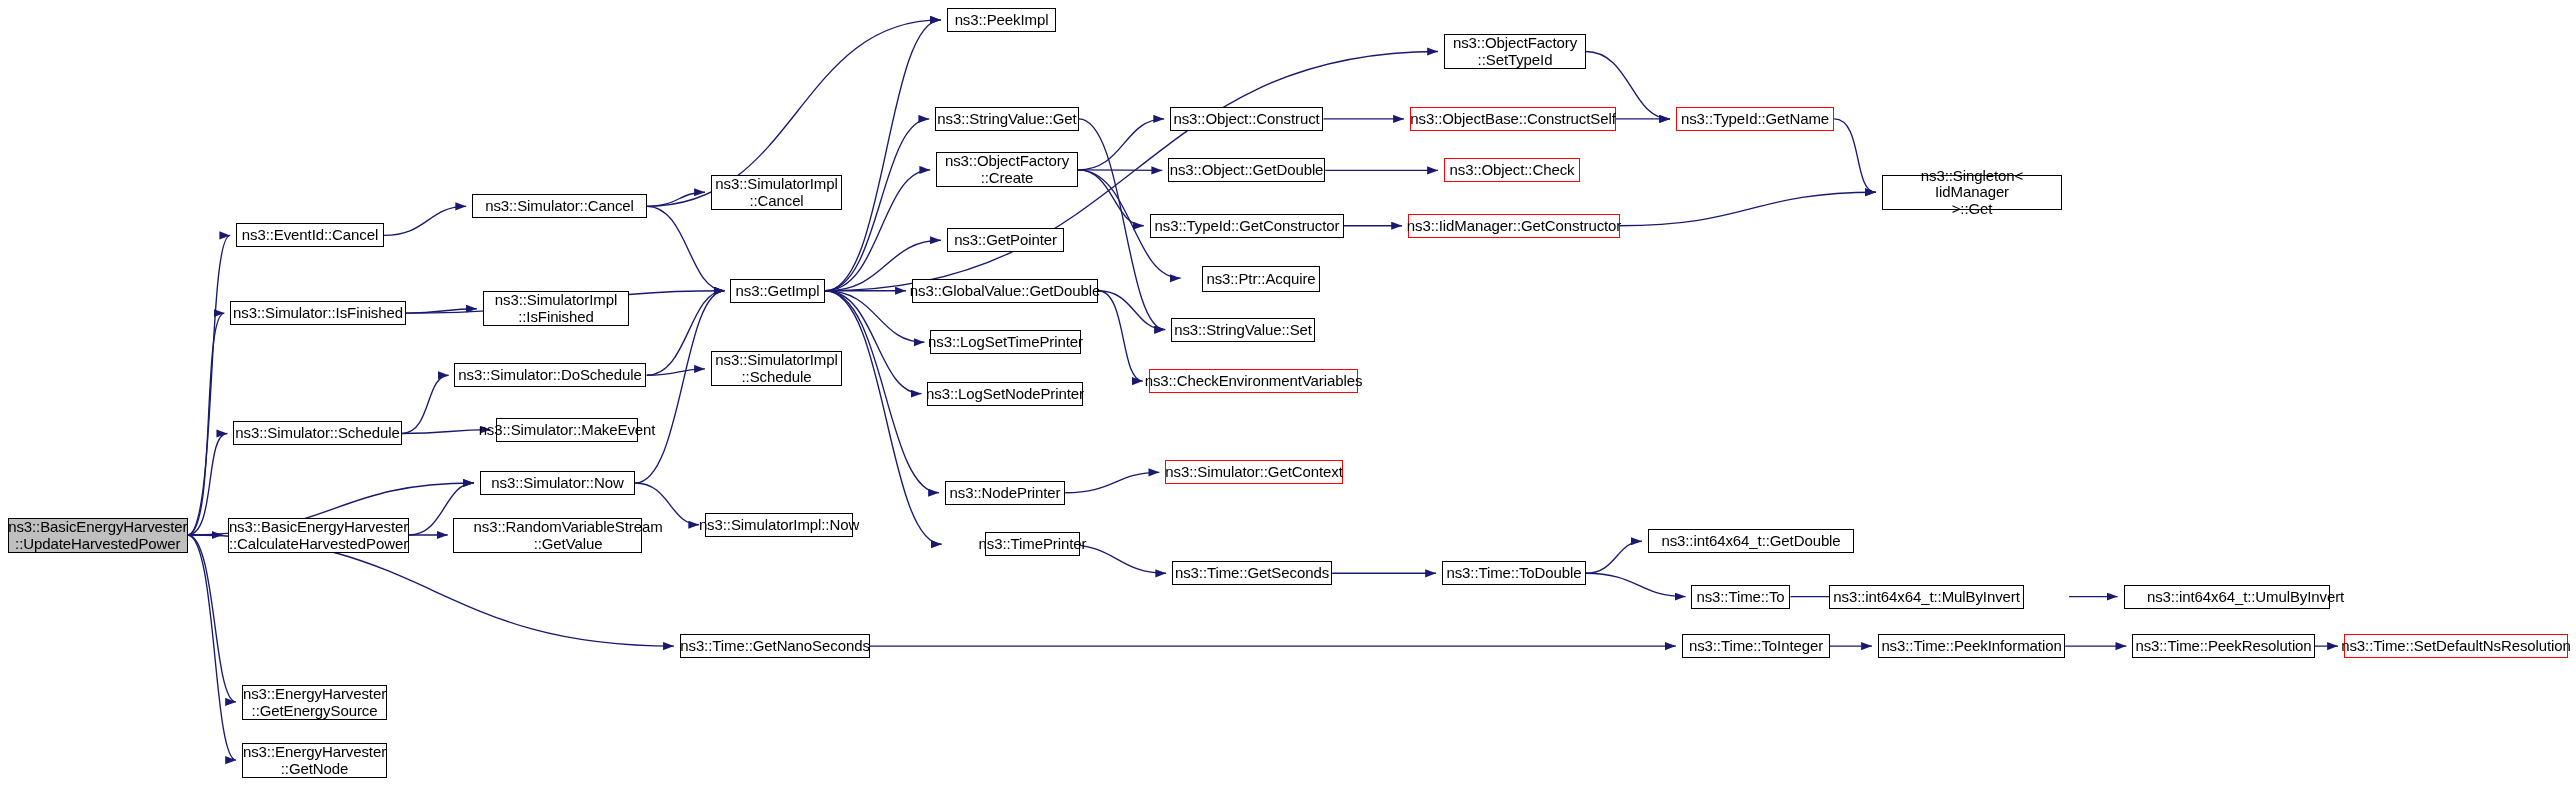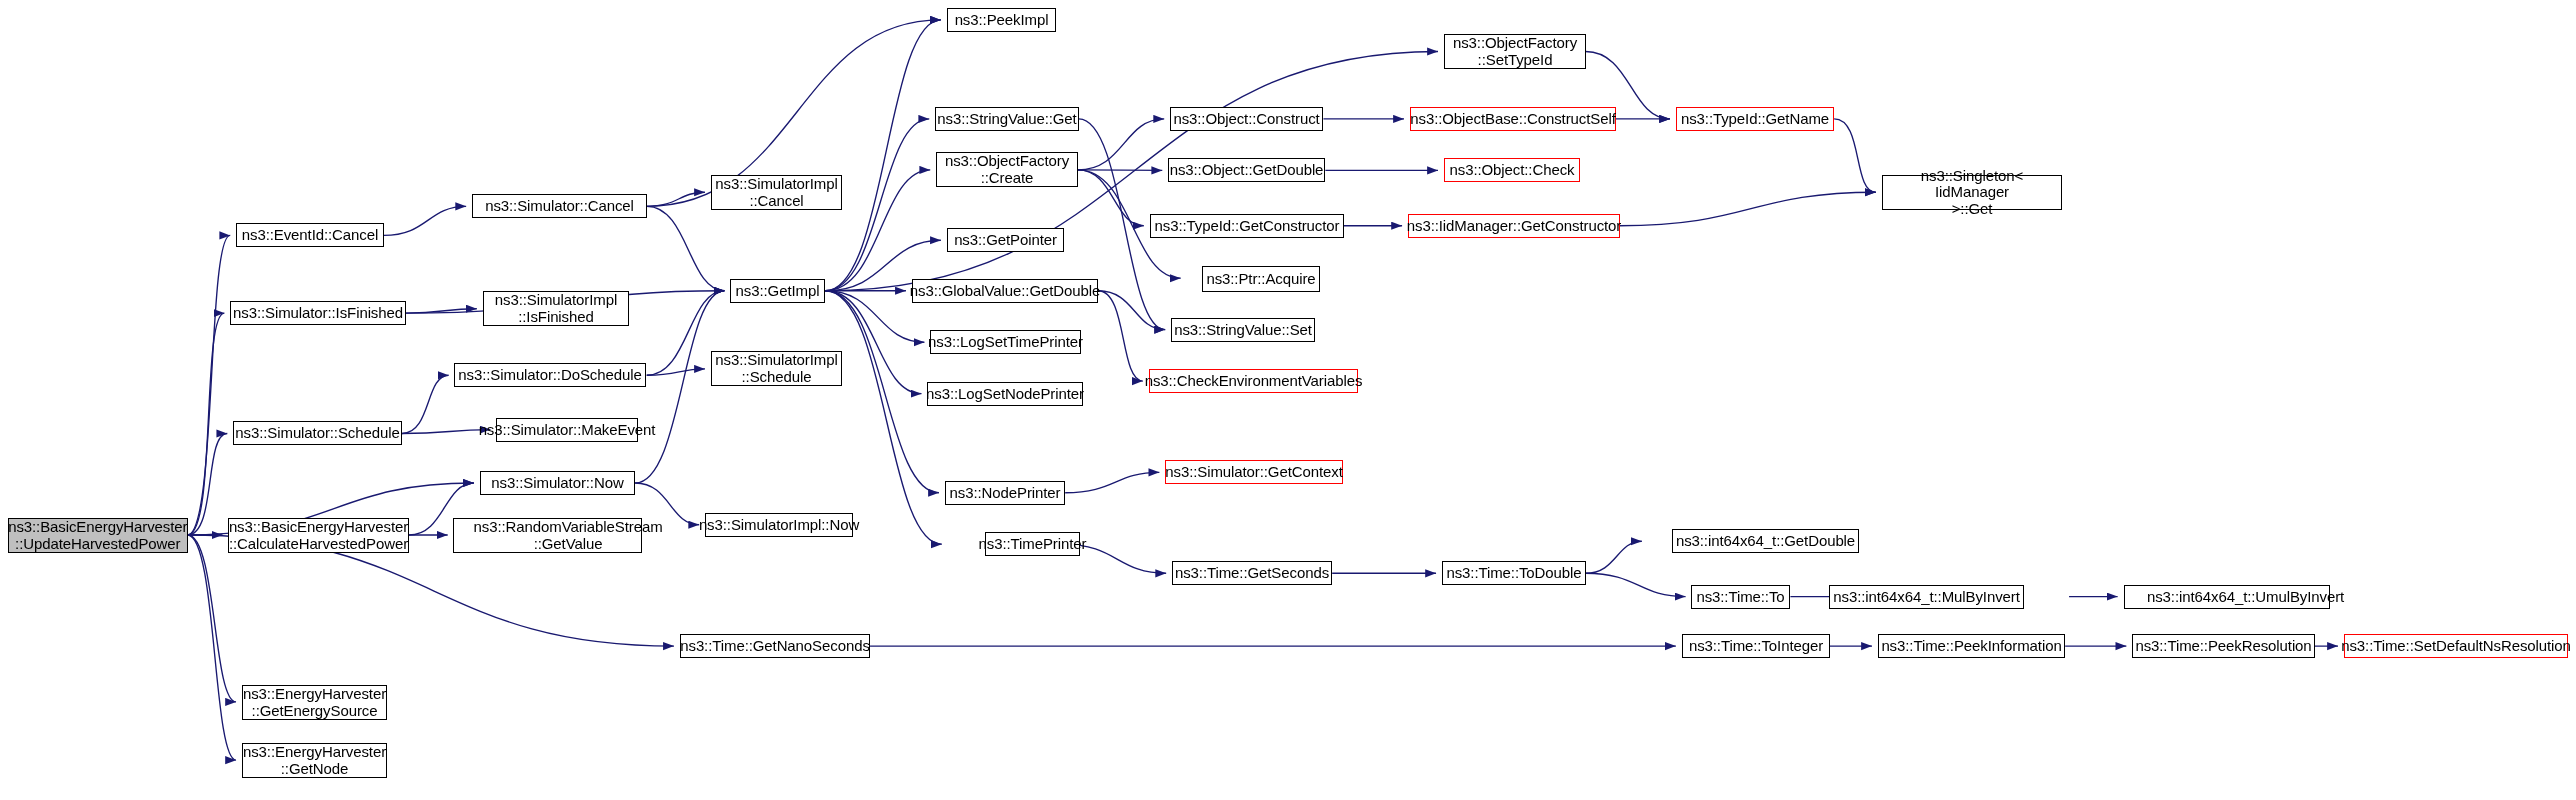--- a/index.html
+++ b/index.html
@@ -165,21 +165,21 @@
       <div class="node" style="left: 1444px; top: 34px; width: 142px; height: 35px;">ns3::ObjectFactory
 ::SetTypeId</div>
       <div class="node red" style="left: 1410px; top: 107px; width: 206px; height: 24px;">ns3::ObjectBase::ConstructSelf</div>
       <div class="node red" style="left: 1444px; top: 158px; width: 136px; height: 24px;">ns3::Object::Check</div>
       <div class="node red" style="left: 1408px; top: 214px; width: 212px; height: 24px;">ns3::IidManager::GetConstructor</div>
       <div class="node" style="left: 1442px; top: 561px; width: 144px; height: 24px;">ns3::Time::ToDouble</div>
       <div class="node" style="left: 1682px; top: 634px; width: 148px; height: 24px;">ns3::Time::ToInteger</div>
       <div class="node red" style="left: 1676px; top: 107px; width: 158px; height: 24px;">ns3::TypeId::GetName</div>
       <div class="node" style="left: 1882px; top: 175px; width: 180px; height: 35px;">ns3::Singleton&lt; IidManager
 &gt;::Get</div>
-      <div class="node" style="left: 1648px; top: 529px; width: 187px; height: 24px; margin-left: 24px;">ns3::int64x64_t::GetDouble</div>
+      <div class="node" style="left: 1648px; top: 529px; width: 206px; height: 24px;">ns3::int64x64_t::GetDouble</div>
       <div class="node" style="left: 1691px; top: 585px; width: 99px; height: 24px;">ns3::Time::To</div>
       <div class="node" style="left: 1829px; top: 585px; width: 195px; height: 24px;">ns3::int64x64_t::MulByInvert</div>
       <div class="node" style="left: 1878px; top: 634px; width: 187px; height: 24px;">ns3::Time::PeekInformation</div>
       <div class="node" style="left: 2124px; top: 585px; width: 206px; height: 24px; padding-left: 40px;">ns3::int64x64_t::UmulByInvert</div>
       <div class="node" style="left: 2132px; top: 634px; width: 183px; height: 24px;">ns3::Time::PeekResolution</div>
       <div class="node red" style="left: 2344px; top: 634px; width: 224px; height: 24px;">ns3::Time::SetDefaultNsResolution</div>
     </div>
 </div>
 
 

